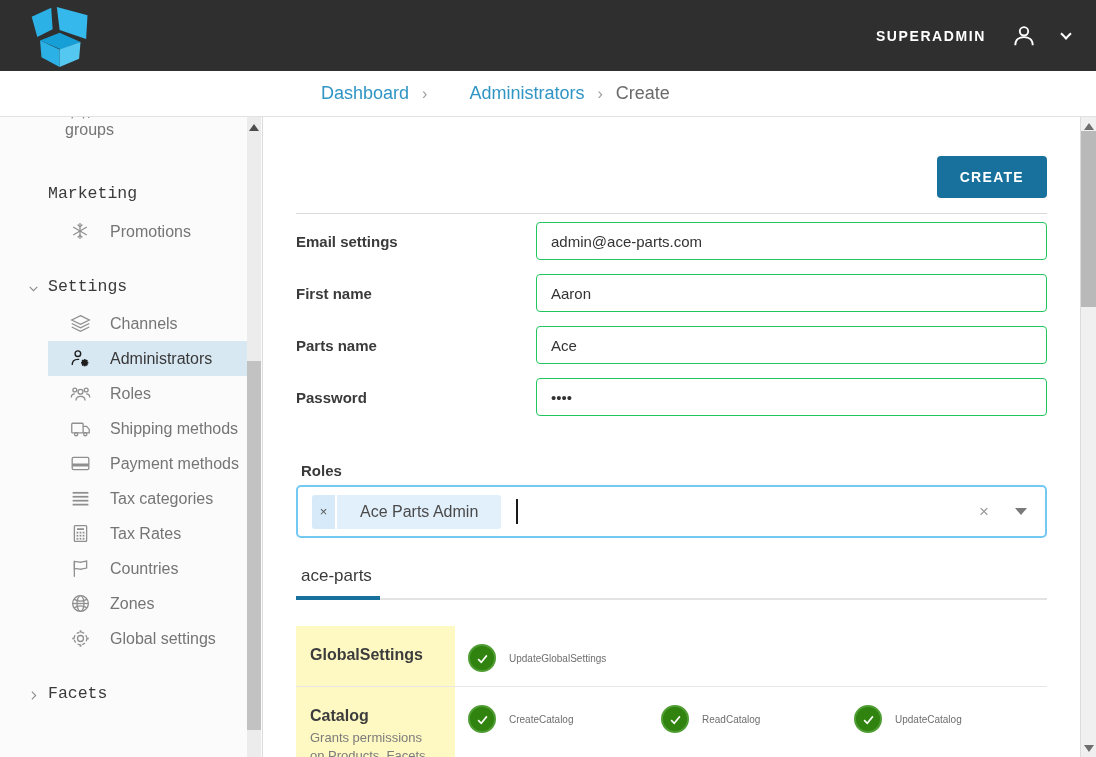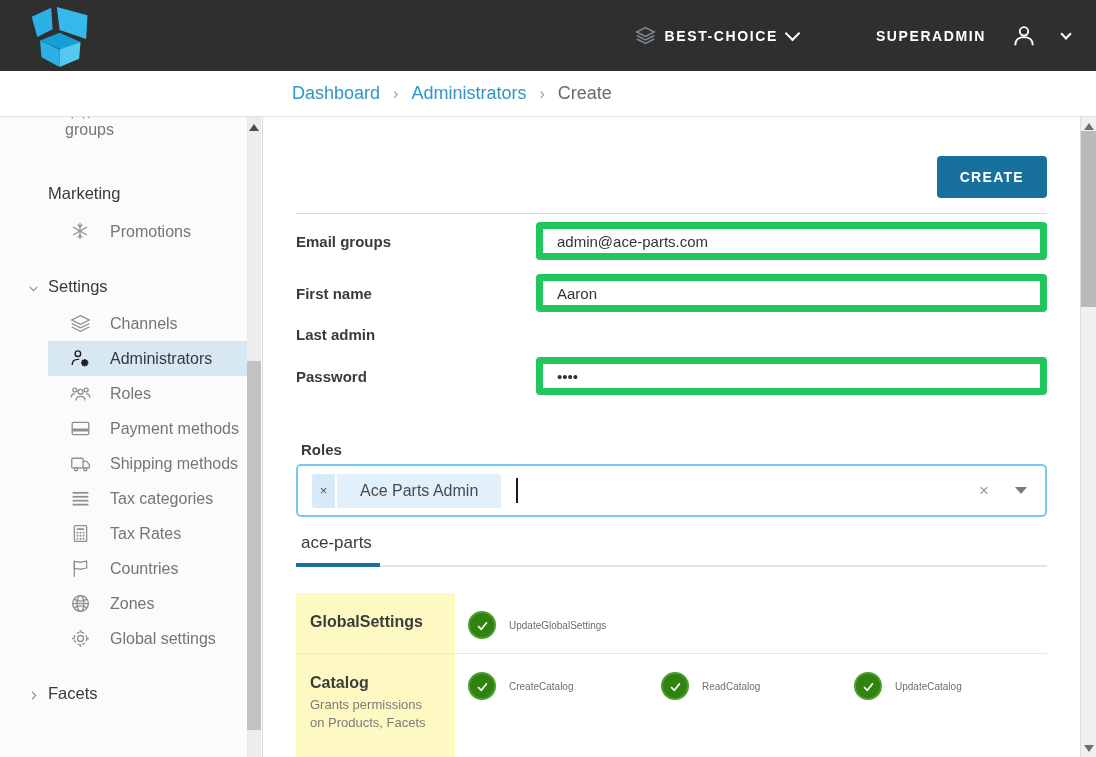--- a/index.html
+++ b/index.html
@@ -17,31 +17,31 @@
   .chev-down-white { width:11px; height:11px; border-right:2px solid #fff; border-bottom:2px solid #fff;
     transform:rotate(45deg); margin-top:-5px; }
   .chev-down-sm { width:8px; height:8px; border-right:2px solid #fff; border-bottom:2px solid #fff;
     transform:rotate(45deg); margin-top:-3px; }
   .user-menu { display:flex; align-items:center; gap:24px; cursor:pointer; }
 
   
   .breadcrumb-bar { height:46px; background:#fff; border-bottom:1px solid #e2e2e2;
     display:flex; align-items:center; padding-left:292px; }
   .breadcrumb { display:flex; align-items:center; font-size:18px; }
-  .crumb-link { color:#3095c5; cursor:pointer; text-decoration:none; }
+  .crumb-link { color:#3095c5; cursor:pointer; text-decoration:none;margin-left:29px; }
   .crumb-sep { color:#9e9e9e; margin:0 13px; font-size:16px; }
   .crumb-current { color:#6b6b6b; }
 
   
   .body-row { display:flex; height:640px; }
 
   
   .sidebar { width:263px; position:relative; background:#fbfbfb; border-right:1px solid #dcdcdc; }
   .side-nav { position:absolute; left:0; top:0; bottom:0; right:15px; overflow:hidden; }
-  .nav-section-title { font-size:16.5px; color:#3a3a3a; padding-left:48px; position:relative; }
+  .nav-section-title { font-size:16.5px; color:#3a3a3a; padding-left:48px; position:relative;font-family:Liberation Mono, monospace; }
   .nav-section-title .sec-chev { position:absolute; left:27px; top:5px; }
   .nav-list { list-style:none; }
   .nav-item { position:relative; width:200px; margin-left:48px; padding:7px 0 7px 17px;
     font-size:16px; line-height:21px; color:#757575; text-indent:45px; cursor:pointer; }
   .nav-item .nav-icon { position:absolute; left:22px; top:7px; width:21px; height:21px; text-indent:0; }
   .nav-item.active { background:#d8e8f3; color:#383838; }
   .nav-item.cut { text-indent:0; padding-top:2px; padding-bottom:4px; }
   .nav-item.cut .nav-icon { top:-16px; }
   icon, svg { display:block; }
 
@@ -56,39 +56,39 @@
   .main-scroll { position:absolute; left:0; top:0; bottom:0; right:16px; overflow:hidden; padding:0 33px; }
 
   .create-button { display:block; margin:39px 0 0 auto; background:#17719c; color:#fff; border:none;
     border-radius:4px; font-family:"Liberation Sans",sans-serif; font-size:14px; font-weight:bold;
     letter-spacing:1.3px; padding:13px 23px; cursor:pointer; }
   .top-divider { border-bottom:1px solid #d9d9d9; margin-top:15px; }
 
   .form { margin-top:8px; }
   .form-row { display:flex; align-items:center; margin-bottom:14px; }
   .form-row label { width:240px; font-size:15px; font-weight:bold; color:#3a3a3a; }
-  .form-row input { flex:1; height:38px; border:7px solid #22c55e; border-radius:4px;
+  .form-row input { flex:1; height:38px; border:1px solid #22c55e; border-radius:4px;
     padding:0 14px; font-size:15px; color:#333; font-family:"Liberation Sans",sans-serif; outline:none; }
 
   .roles-block { margin-top:46px; }
   .roles-label { font-size:15px; font-weight:bold; color:#3a3a3a; padding-left:5px; }
   .roles-select { margin-top:6px; height:53px; border:2px solid #74c9f2; border-radius:5px;
     display:flex; align-items:center; padding:0 14px; background:#fff; cursor:text; }
   .chip { display:flex; height:34px; }
   .chip-remove { width:23px; background:#d7eaf9; color:#555; font-size:13px;
     display:flex; align-items:center; justify-content:center; margin-right:2px; cursor:pointer;
     border-radius:3px 0 0 3px; }
   .chip-label { background:#e2f0fb; color:#4a4a4a; font-size:16px; display:flex; align-items:center;
     padding:0 23px; border-radius:0 3px 3px 0; }
   .text-cursor { width:1.5px; height:25px; background:#1a1a1a; margin-left:15px; }
   .select-clear { margin-left:auto; color:#9a9a9a; font-size:17px; cursor:pointer; padding:0 4px; }
   .select-caret { width:0; height:0; border-left:6px solid transparent; border-right:6px solid transparent;
     border-top:7px solid #7a7a7a; margin-left:22px; margin-right:4px; cursor:pointer; }
 
-  .tabs { margin-top:8px; border-bottom:2px solid #e3e3e3;text-decoration:underline; }
+  .tabs { margin-top:20px; border-bottom:2px solid #e3e3e3;text-decoration:underline; }
   .tab { display:inline-block; font-size:17px; color:#3a3a3a; padding:8px 5px 10px;
     border-bottom:4px solid #17719c; margin-bottom:-2px; min-width:84px; cursor:pointer; }
 
   .perm-table { margin-top:26px; display:grid; grid-template-columns:159px 1fr; }
   .perm-left { background:#fef9c3; padding:20px 12px 14px 14px; }
   .perm-left .perm-title { font-size:16px; font-weight:bold; color:#3c3c3c; margin-bottom:4px; }
   .perm-left .perm-desc { font-size:13px; color:#7b7b7b; line-height:18px; width:118px; }
   .perm-right { padding:18px 0 14px 13px; display:grid; grid-template-columns:1fr 1fr 1fr; align-content:start; }
   .perm-row2 { border-top:1px solid #e7e7e7; }
   .perm-item { display:flex; align-items:center; gap:13px; }
@@ -110,29 +110,20 @@
 
 <div class="header">
   <svg class="logo" viewBox="0 0 100 86">
     <polygon points="8,14 36,1 38,32 16,43" fill="#2cb1e6"></polygon>
     <polygon points="44,0 88,12 86,46 48,33" fill="#35b9ec"></polygon>
     <polygon points="20,48 48,37 78,50 50,61" fill="#159fd6"></polygon>
     <polygon points="20,48 48,61 48,86 22,72" fill="#2cb1e6"></polygon>
     <polygon points="48,61 78,50 76,74 48,86" fill="#55c8f1"></polygon>
   </svg>
   <div class="header-right">
-    <div class="channel-switcher">
-      <svg width="21" height="21" viewBox="0 0 24 24" fill="none" stroke="#7d8b93" stroke-width="1.7">
-        <polygon points="12,3 22,8 12,13 2,8"></polygon>
-        <polyline points="2,12 12,17 22,12"></polyline>
-        <polyline points="2,16 12,21 22,16"></polyline>
-      </svg>
-      <span class="label">BEST-CHOICE</span>
-      <span class="chev-down-white"></span>
-    </div>
     <div class="user-menu">
       <span class="label">SUPERADMIN</span>
       <svg width="28" height="28" viewBox="0 0 24 24" fill="none" stroke="#fff" stroke-width="1.6">
         <circle cx="12" cy="8" r="3.6"></circle>
         <path d="M4.5 20 c0-5 3.5-7 7.5-7 s7.5 2 7.5 7"></path>
       </svg>
       <span class="chev-down-sm"></span>
     </div>
   </div>
 </div>
@@ -228,36 +219,36 @@
                 <path d="M1.5 16.5c0-2.6 1.8-4 4-4"></path>
               <circle cx="18.5" cy="8" r="2.2"></circle>
                 <path d="M22.5 16.5c0-2.6-1.8-4-4-4"></path>
             </svg>
           </span>
           <span>Roles</span>
         </li>
         <li class="nav-item">
           <span class="nav-icon">
             <svg width="21" height="21" viewBox="0 0 24 24" fill="none" stroke="#8f8f8f" stroke-width="1.5">
-              <rect x="2.5" y="5" width="19" height="14" rx="1.5"></rect>
-              <rect x="2.5" y="12" width="19" height="3.4" fill="#8f8f8f" stroke="none"></rect>
-            </svg>
-          </span>
-          <span>Payment methods</span>
-        </li>
-        <li class="nav-item">
-          <span class="nav-icon">
-            <svg width="21" height="21" viewBox="0 0 24 24" fill="none" stroke="#8f8f8f" stroke-width="1.5">
               <rect x="2" y="6" width="13" height="11" rx="1"></rect>
               <path d="M15 9.5h4l3 3.5v4h-7"></path>
               <circle cx="7" cy="18.5" r="1.8"></circle>
                 <circle cx="17.5" cy="18.5" r="1.8"></circle>
             </svg>
           </span>
           <span>Shipping methods</span>
+        </li>
+        <li class="nav-item">
+          <span class="nav-icon">
+            <svg width="21" height="21" viewBox="0 0 24 24" fill="none" stroke="#8f8f8f" stroke-width="1.5">
+              <rect x="2.5" y="5" width="19" height="14" rx="1.5"></rect>
+              <rect x="2.5" y="12" width="19" height="3.4" fill="#8f8f8f" stroke="none"></rect>
+            </svg>
+          </span>
+          <span>Payment methods</span>
         </li>
         <li class="nav-item">
           <span class="nav-icon">
             <svg width="21" height="21" viewBox="0 0 24 24" fill="none" stroke="#8f8f8f" stroke-width="2">
               <line x1="3" y1="5.5" x2="21" y2="5.5"></line>
                 <line x1="3" y1="10" x2="21" y2="10"></line>
               <line x1="3" y1="14.5" x2="21" y2="14.5"></line>
                 <line x1="3" y1="19" x2="21" y2="19"></line>
             </svg>
           </span>
@@ -337,29 +328,30 @@
   </div>
 
   <div class="main">
     <div class="main-scroll">
 
       <button class="create-button">CREATE</button>
       <div class="top-divider"></div>
 
       <div class="form">
         <div class="form-row">
-          <label>Email groups</label>
+          <label>Email settings</label>
           <input type="text" value="admin@ace-parts.com" style="">
         </div>
         <div class="form-row">
           <label>First name</label>
           <input type="text" value="Aaron" style="">
         </div>
         <div class="form-row">
-          <label>Last admin</label>
+          <label>Parts name</label>
+          <input type="text" value="Ace" style="">
         </div>
         <div class="form-row">
           <label>Password</label>
           <input type="text" value="••••" style="">
         </div>
 
         <div class="roles-block">
           <div class="roles-label">Roles</div>
           <div class="roles-select">
             <div class="chip">

